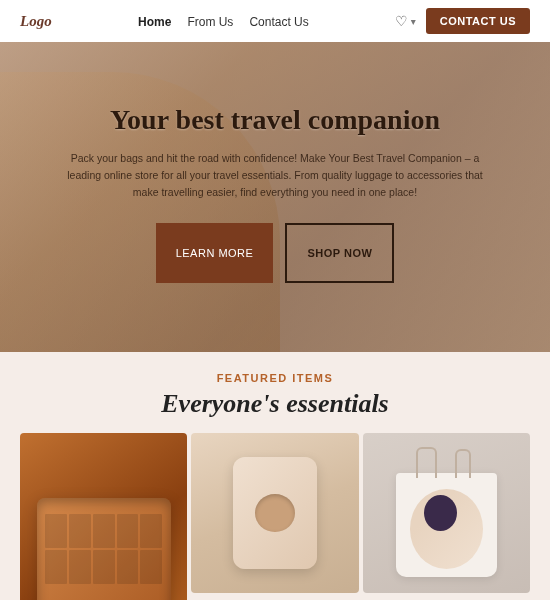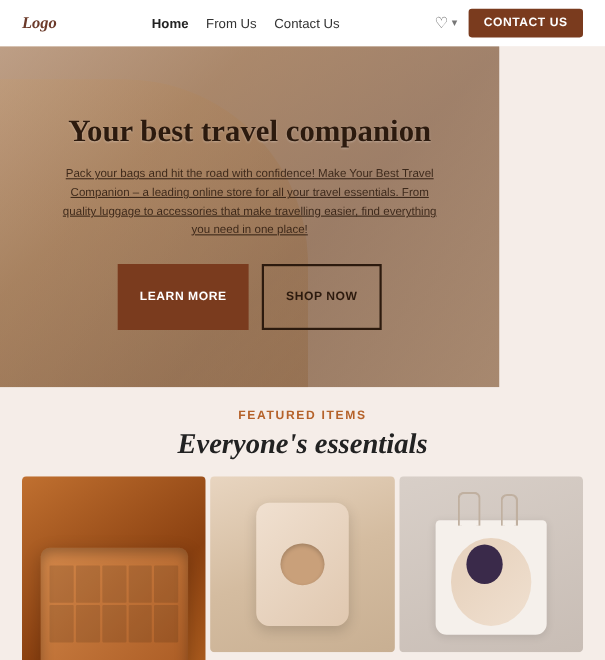--- a/index.html
+++ b/index.html
@@ -56,21 +56,21 @@
       font-weight: bold;
       letter-spacing: 0.5px;
       border-radius: 3px;
       cursor: pointer;
       font-family: Arial, sans-serif;
     }
 
     
     .hero {
       position: relative;
-      width: 454px;
+      width: 550px;
       height: 310px;
       overflow: hidden;
     }
     .hero-bg {
       position: absolute;
       inset: 0;
       background: linear-gradient(
         rgba(180,150,130,0.55),
         rgba(160,130,110,0.55)
       ),
@@ -100,35 +100,34 @@
       text-shadow: 0 1px 2px rgba(255,255,255,0.3);
     }
     .hero-subtitle {
       font-size: 10.5px;
       color: #2c1a0e;
       margin-top: 12px;
       padding: 0 56px;
       line-height: 1.6;
       font-family: Arial, sans-serif;
       opacity: 0.85;
-      text-decoration: underline;
     }
     .hero-buttons {
       display: flex;
       gap: 12px;
       justify-content: center;
       margin-top: 22px;
     }
     .btn-learn {
       background: #7a3b1e;
       color: #fff;
       border: none;
       padding: 9px 20px;
       font-size: 11px;
-      font-weight: bold;
+      font-weight: normal;
       letter-spacing: 0.5px;
       cursor: pointer;
       font-family: Arial, sans-serif;
     }
     .btn-shop {
       background: transparent;
       color: #2c1a0e;
       border: 2px solid #2c1a0e;
       padding: 22px 20px;
       font-size: 11px;

